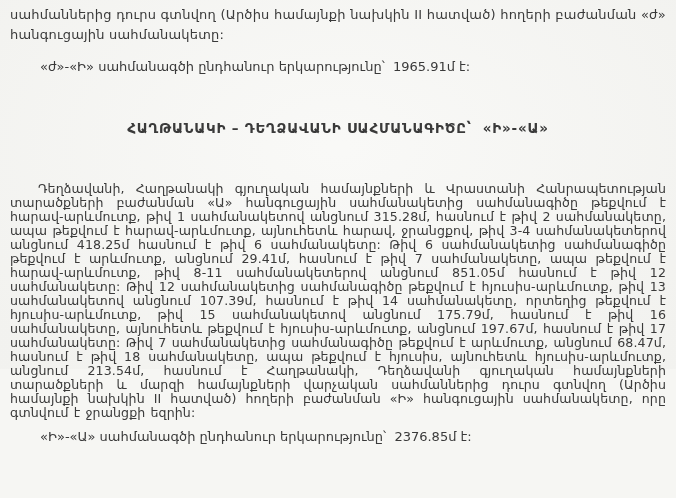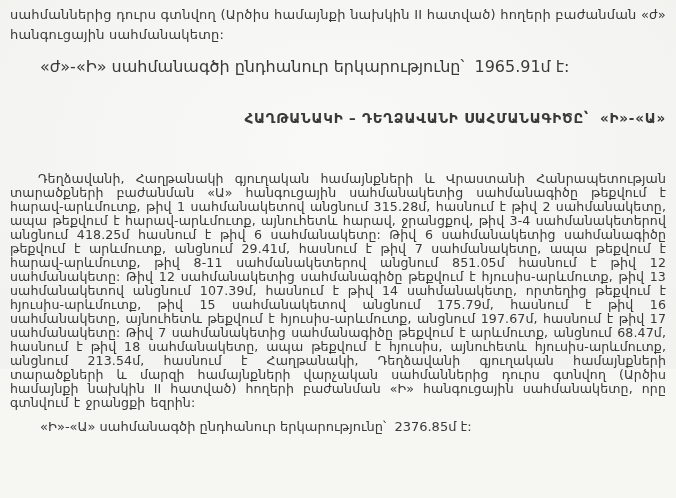--- a/index.html
+++ b/index.html
@@ -28,27 +28,27 @@
   .intro-paragraph {
     margin: 0;
     font-size: 13px;
     line-height: 20px;
     text-align: justify;
     letter-spacing: 0.2px;
   }
   .total-line {
     margin: 13px 0 0 0;
     padding-left: 30px;
-    font-size: 16px;
+    font-size: 13px;
     line-height: 18px;
     white-space: pre-wrap;
   }
   .section-heading {
-    margin: 33px 0 0 0;
-    text-align: right;
+    margin: 43px 0 0 0;
+    text-align: center;
     font-size: 13.5px;
     font-weight: bold;
     letter-spacing: 0.8px;
     line-height: 18px;
     white-space: pre-wrap;
   }
   .boundary-paragraph {
     margin: 45px 0 0 0;
     font-size: 12.6px;
     line-height: 14px;

